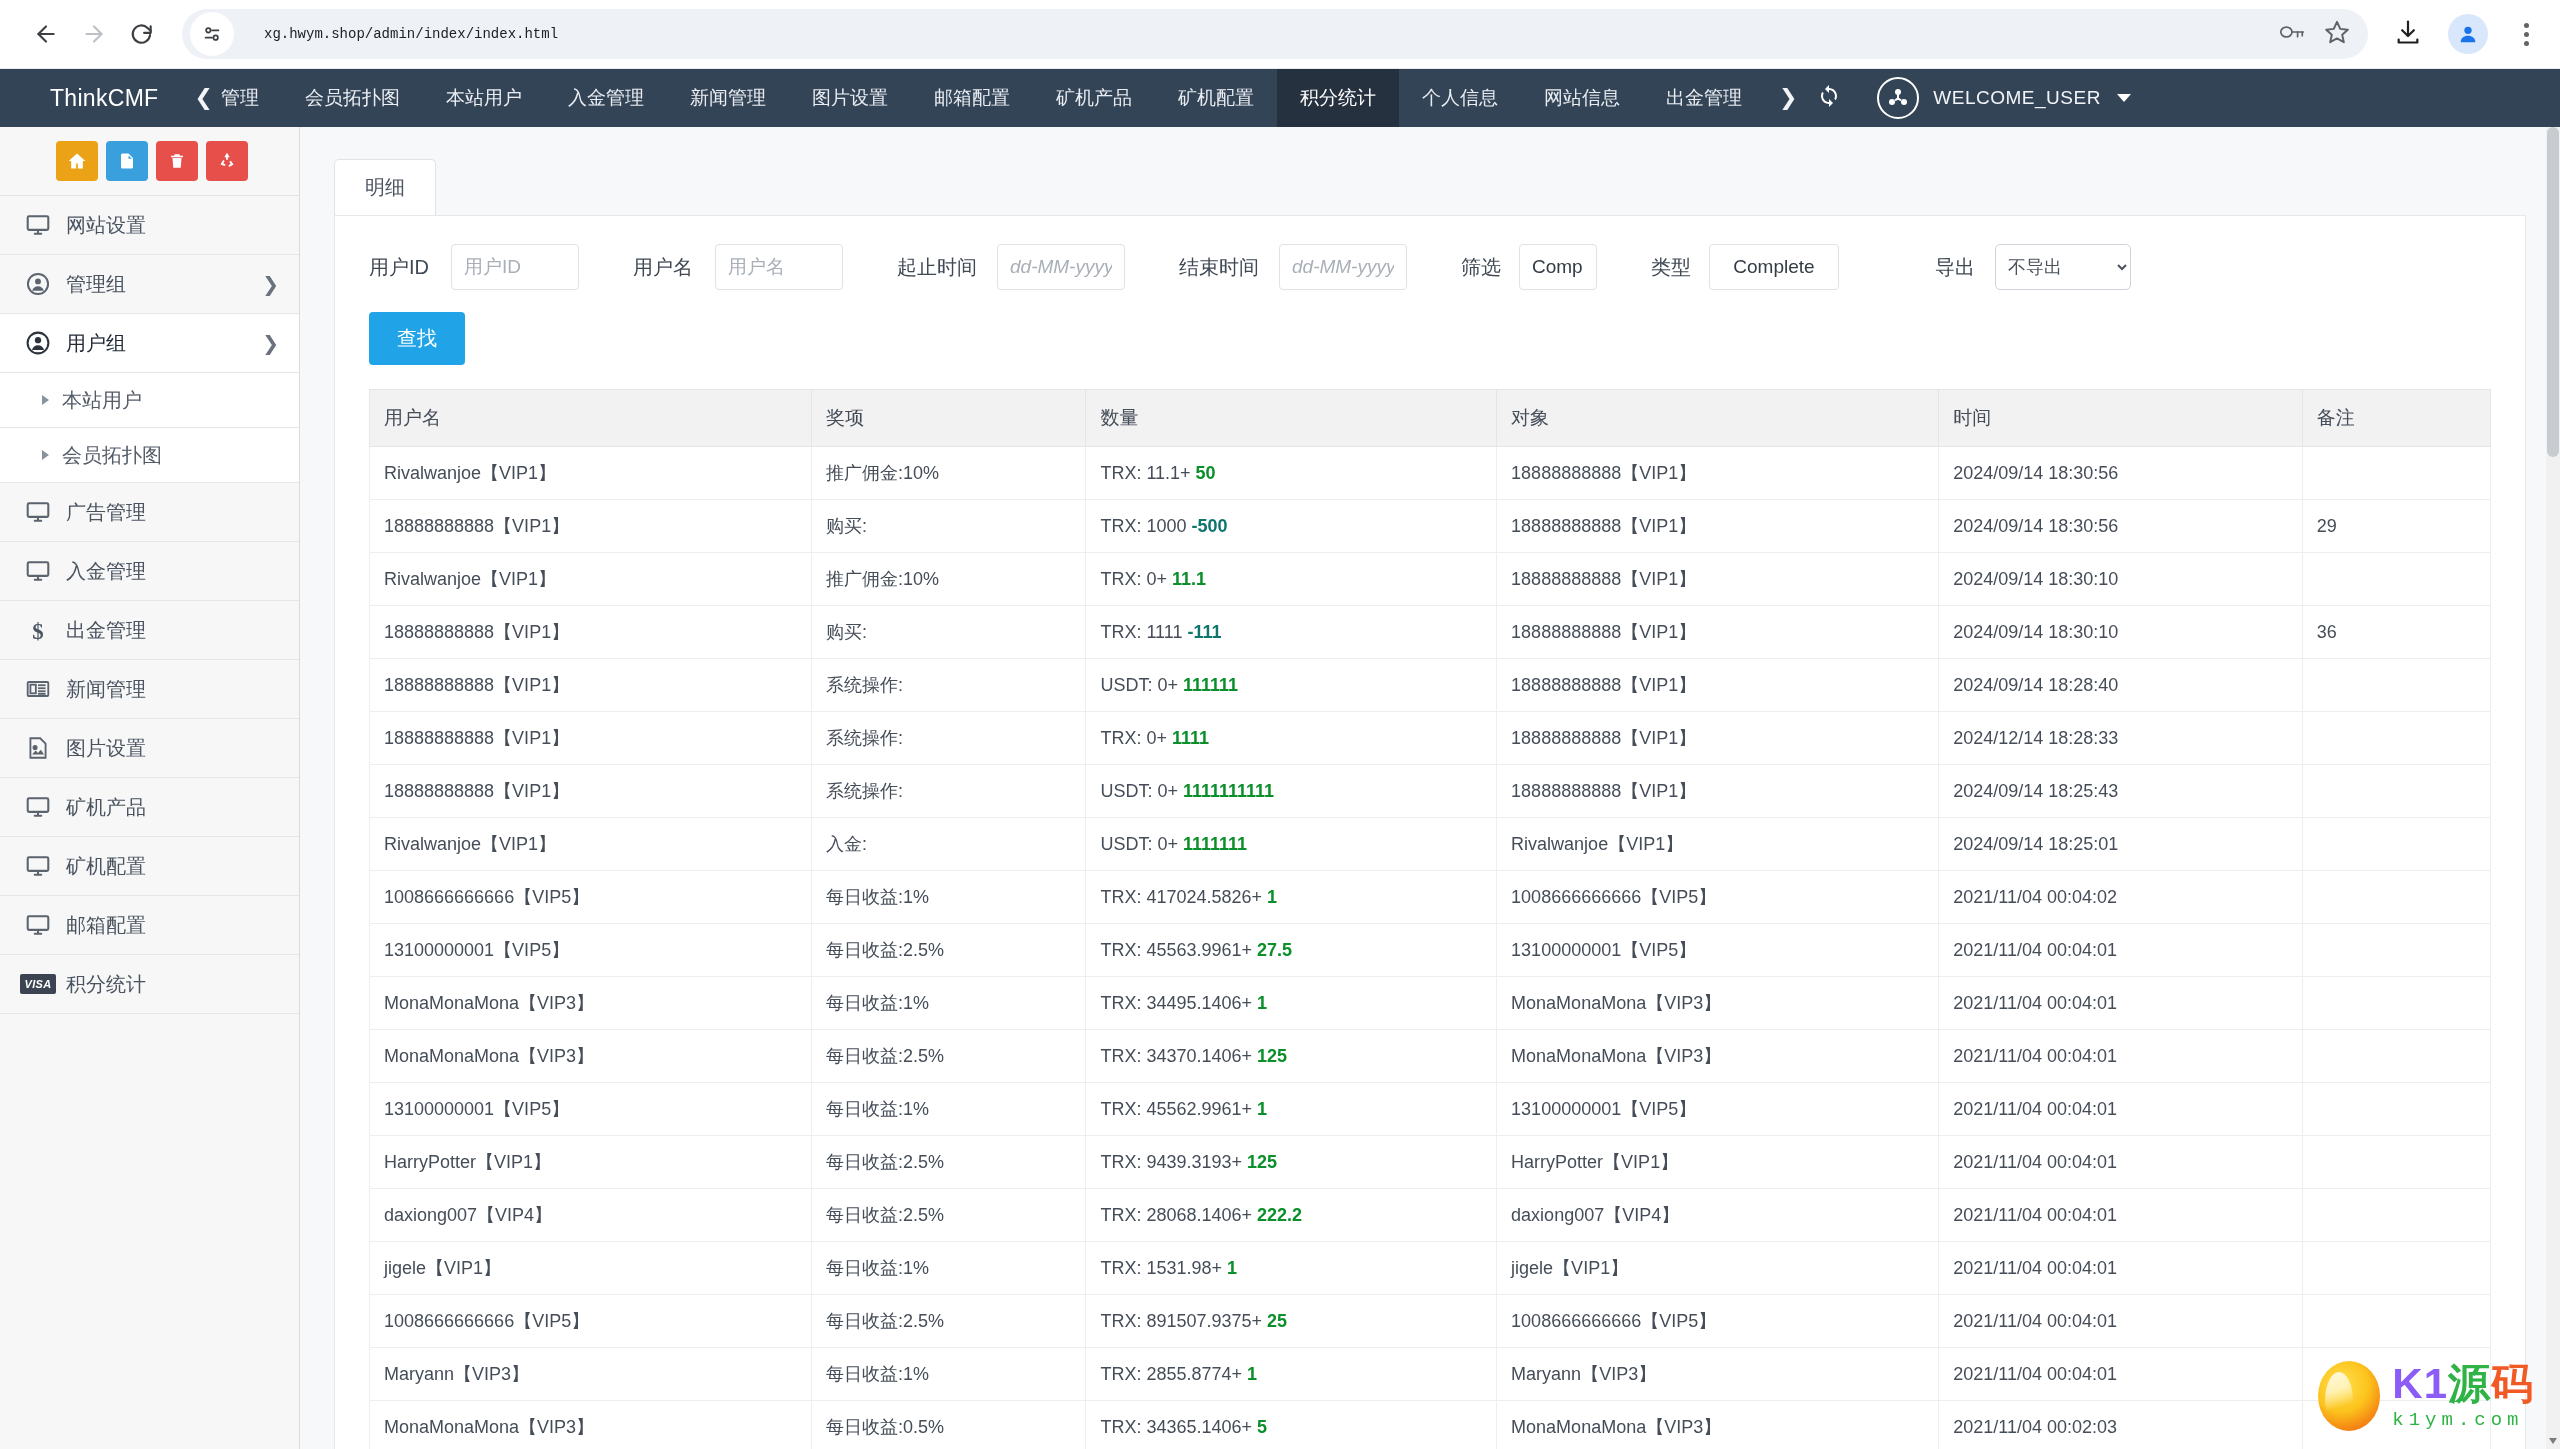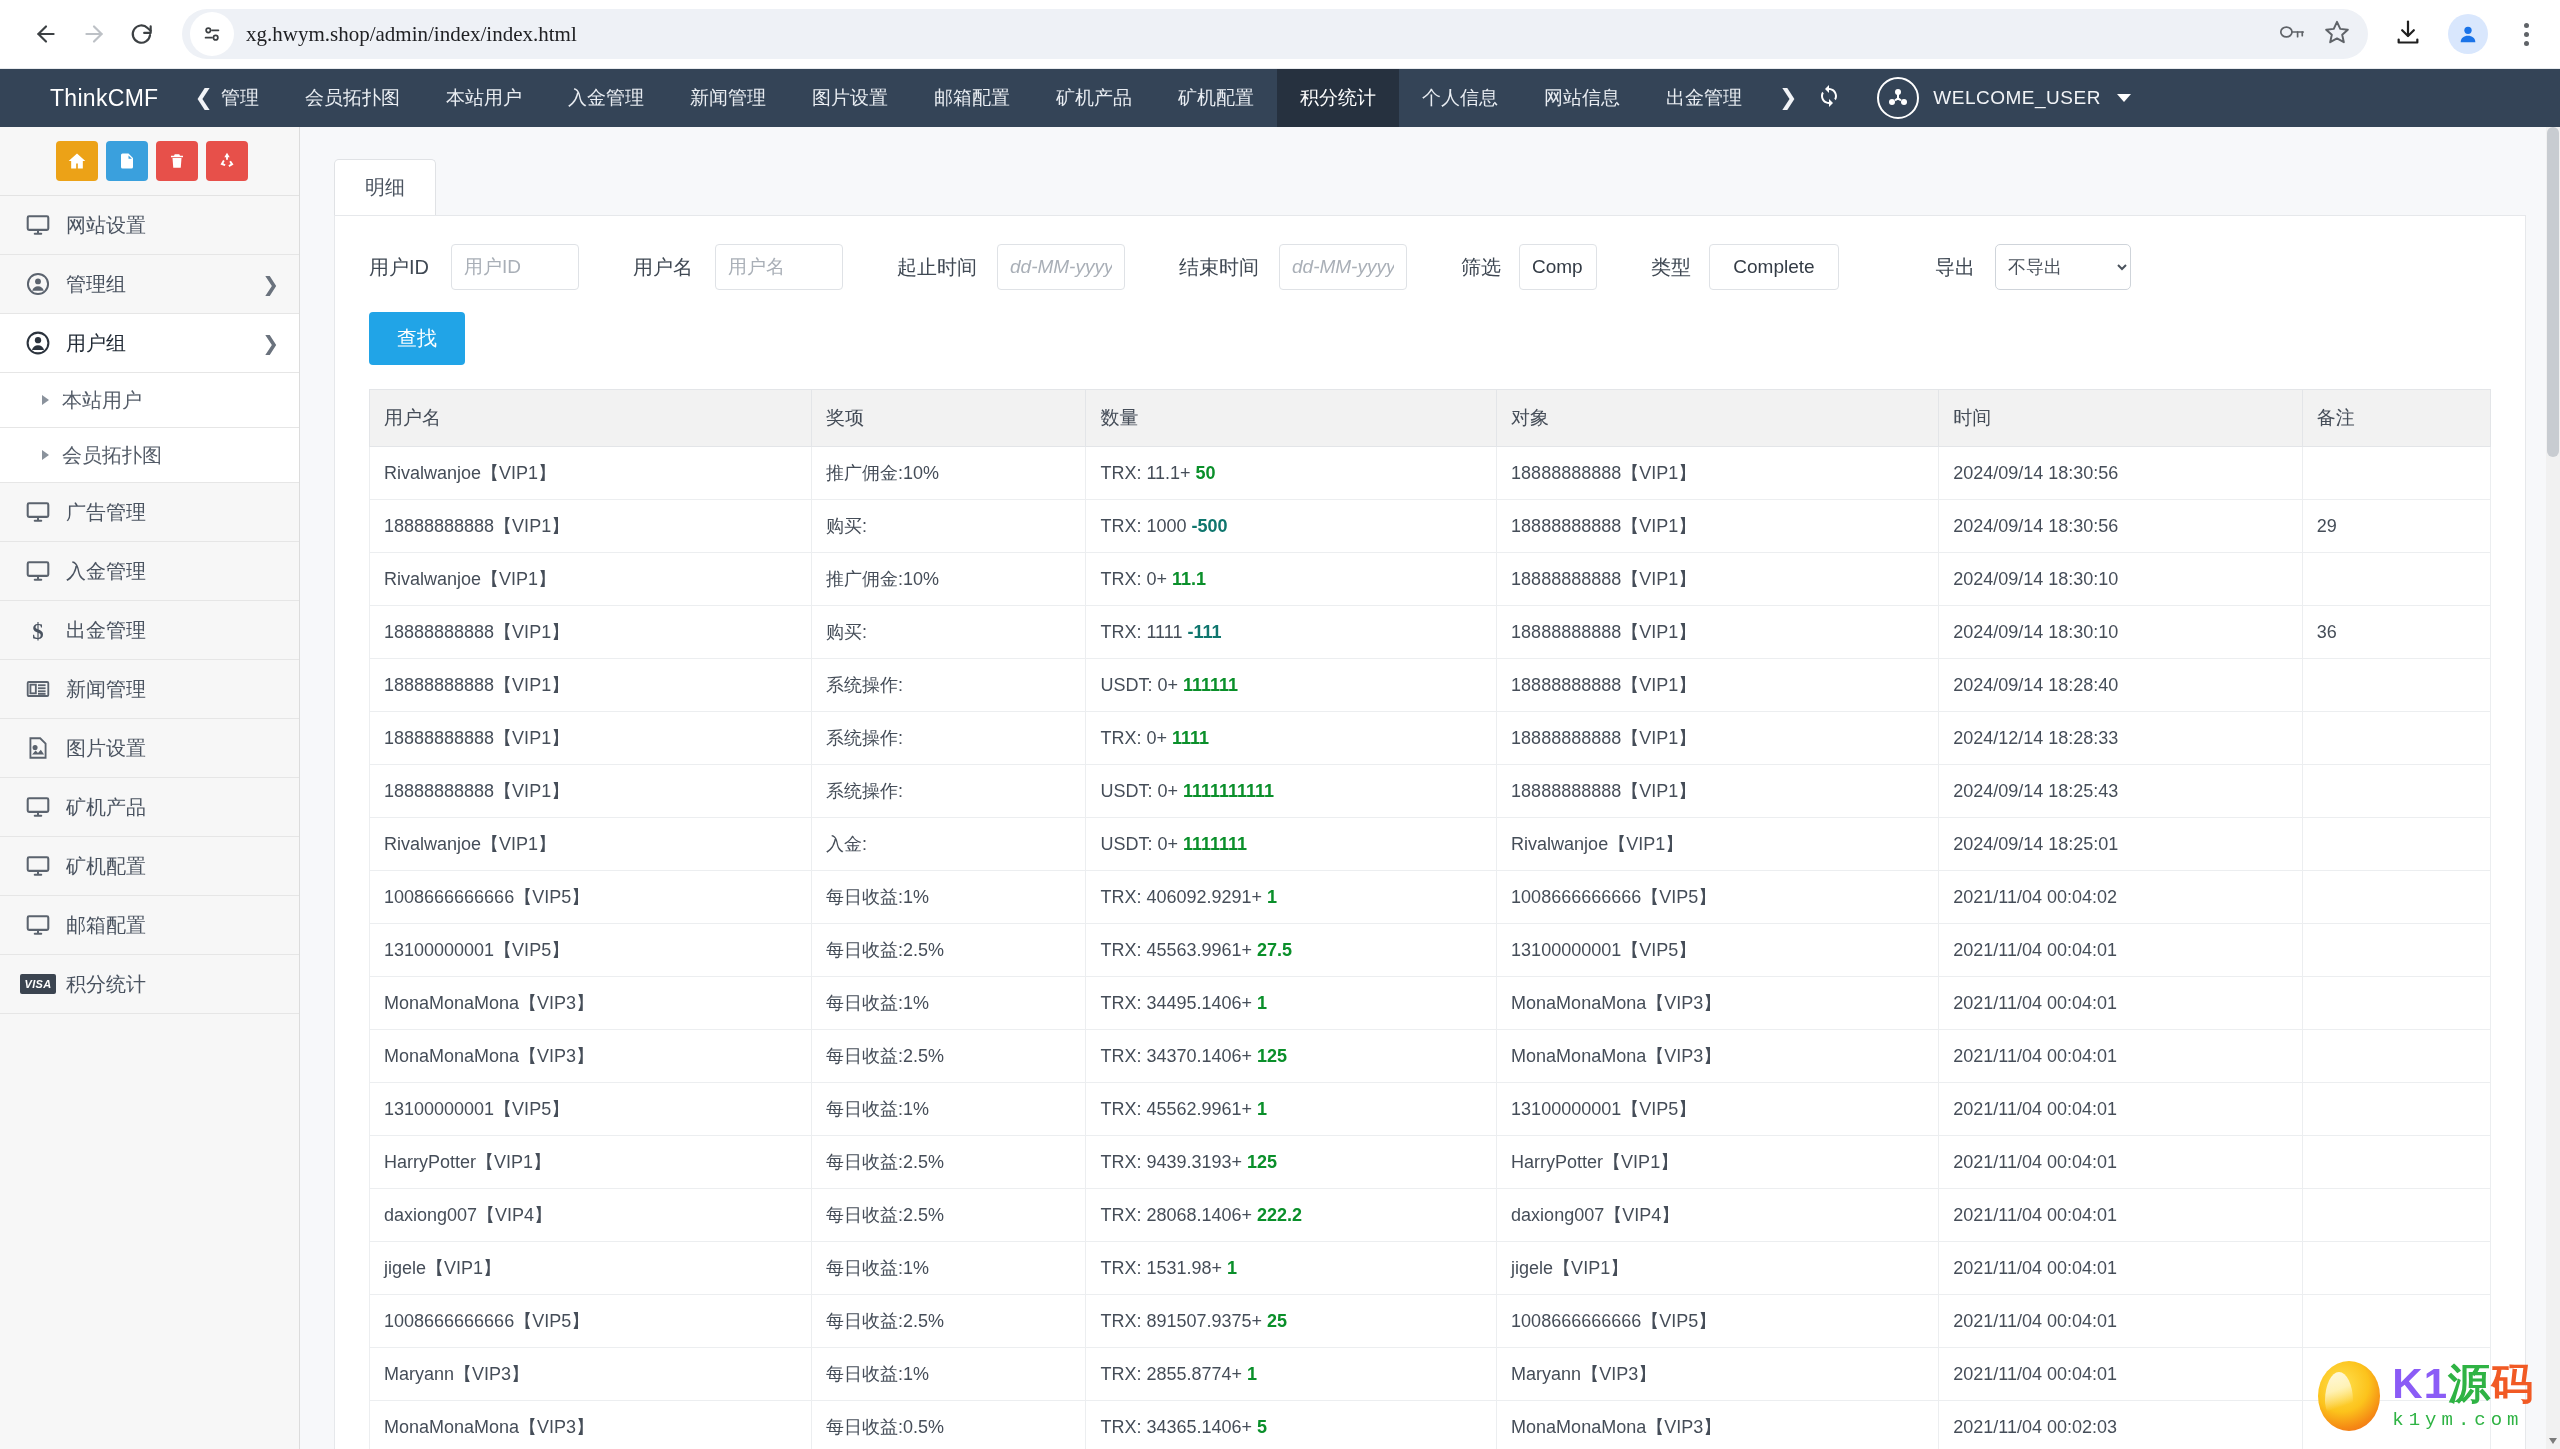--- a/index.html
+++ b/index.html
@@ -36,25 +36,25 @@
     min-width: 0;
   }
   .omnibox-icon {
     width: 44px; height: 44px;
     background: #ffffff;
     border-radius: 50%;
     display: flex; align-items: center; justify-content: center;
     flex: 0 0 auto;
   }
   .omnibox-url {
-    margin-left: 12px;
-    font-size: 21px;
+    margin-left: 30px;
+    font-size: 14px;
     color: #202124;
     white-space: nowrap; overflow: hidden; text-overflow: ellipsis;
-    font-family: Liberation Serif, serif;
+    font-family: Liberation Mono, monospace;
   }
   .omnibox-right {
     display: flex; align-items: center; gap: 18px;
     margin-left: auto; flex: 0 0 auto; padding-left: 14px;
   }
   .chrome-right {
     display: flex; align-items: center; gap: 26px;
     margin-left: 26px; flex: 0 0 auto;
   }
   .avatar-chip {
@@ -749,21 +749,21 @@
                 <td>Rivalwanjoe【VIP1】</td>
                 <td>入金:</td>
                 <td><span>USDT: 0+ </span><span class="pos">1111111</span></td>
                 <td>Rivalwanjoe【VIP1】</td>
                 <td>2024/09/14 18:25:01</td>
                 <td></td>
               </tr>
               <tr>
                 <td>1008666666666【VIP5】</td>
                 <td>每日收益:1%</td>
-                <td><span>TRX: 406092.9291+ </span><span class="pos">1</span></td>
+                <td><span>TRX: 417024.5826+ </span><span class="pos">1</span></td>
                 <td>1008666666666【VIP5】</td>
                 <td>2021/11/04 00:04:02</td>
                 <td></td>
               </tr>
               <tr>
                 <td>13100000001【VIP5】</td>
                 <td>每日收益:2.5%</td>
                 <td><span>TRX: 45563.9961+ </span><span class="pos">27.5</span></td>
                 <td>13100000001【VIP5】</td>
                 <td>2021/11/04 00:04:01</td>

